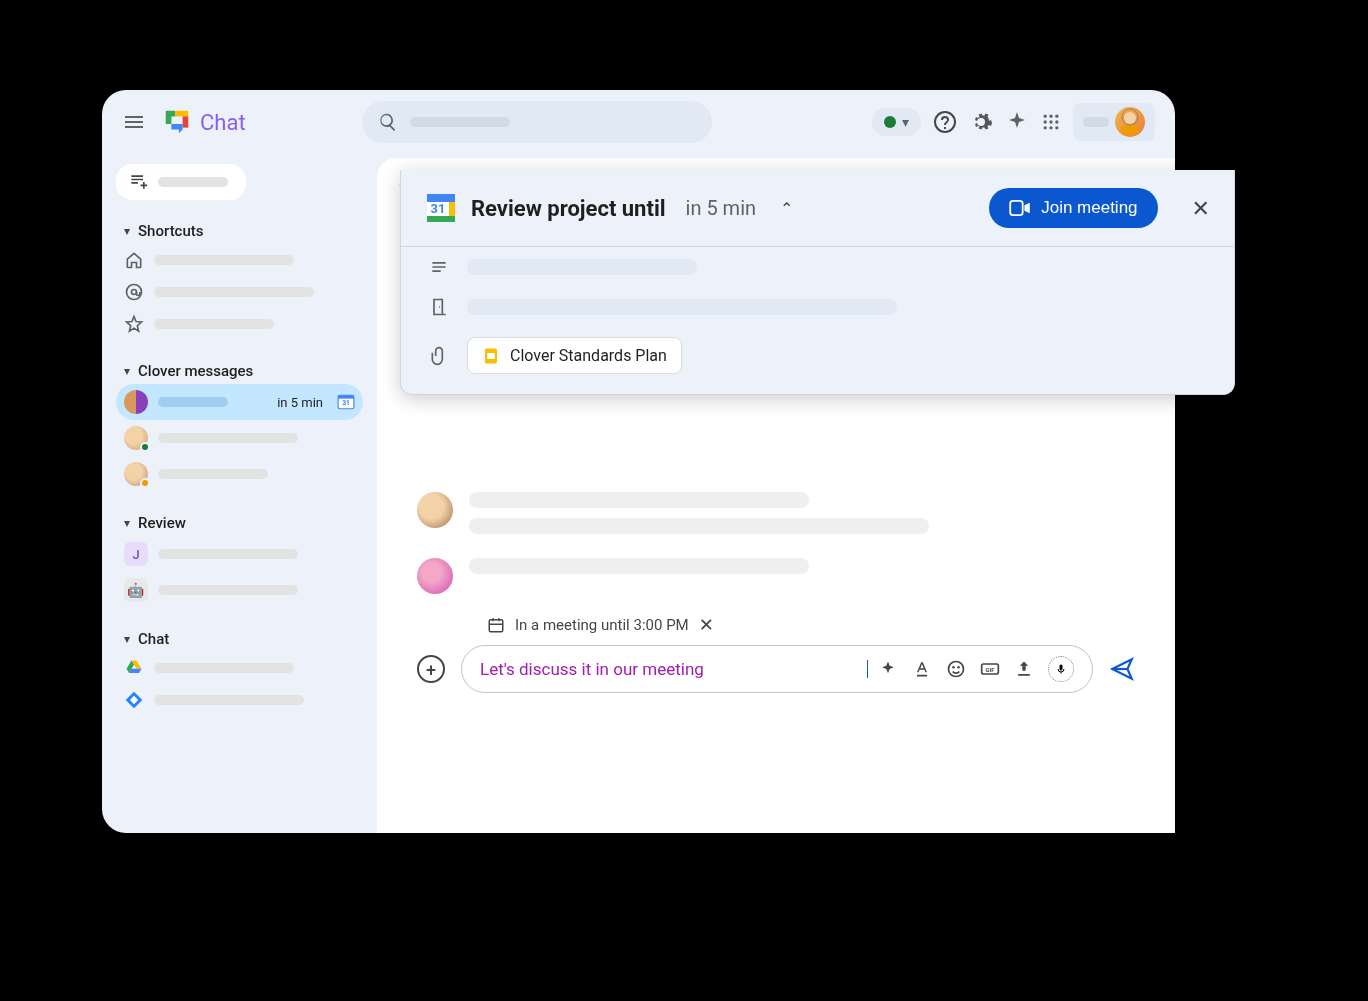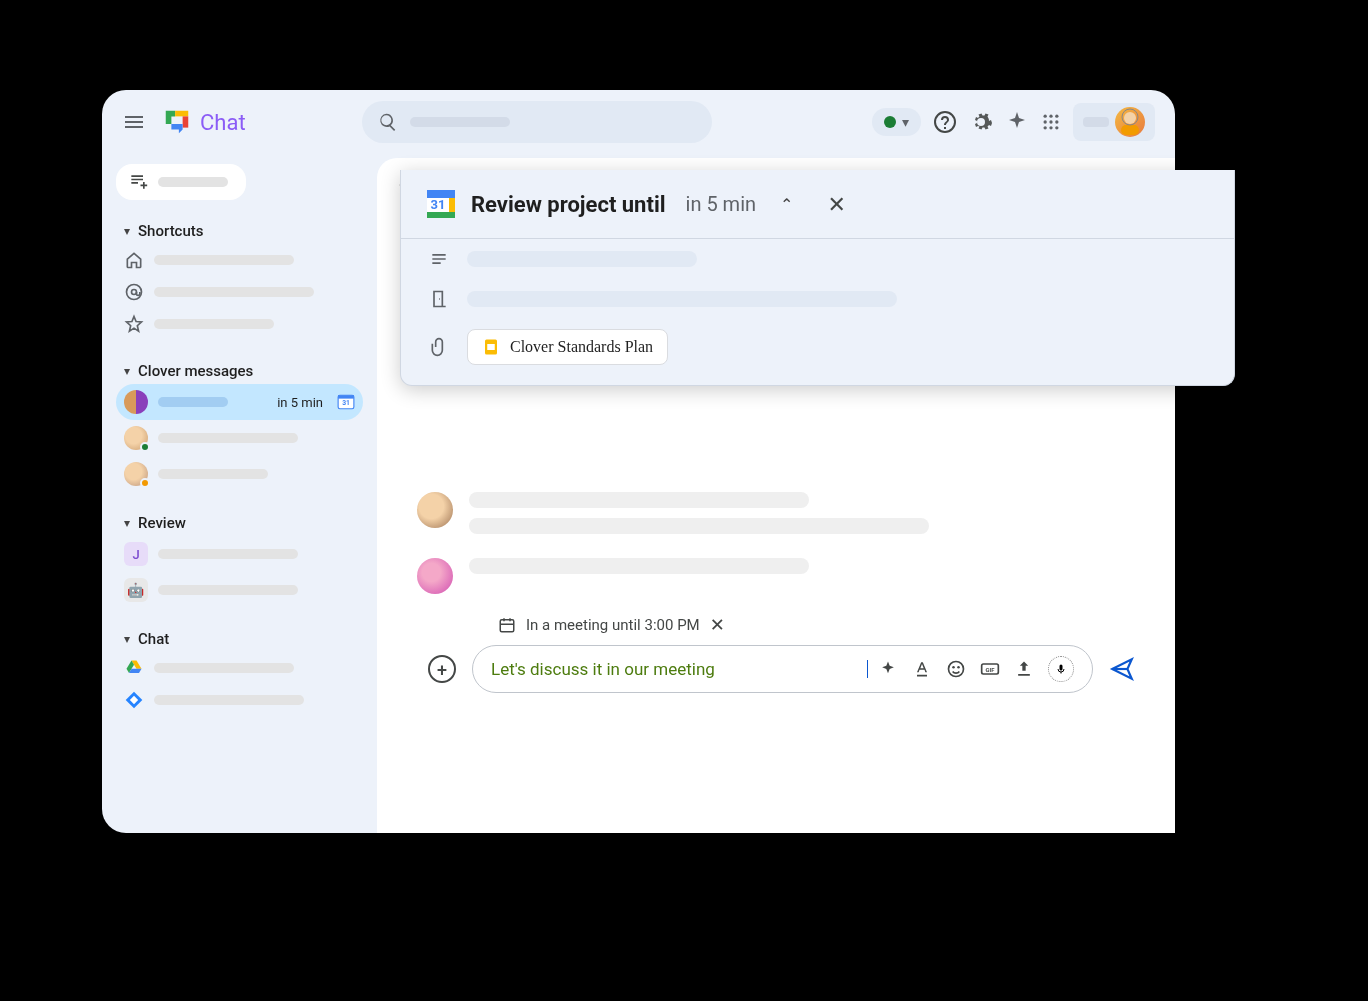--- a/index.html
+++ b/index.html
@@ -57,38 +57,38 @@
 .video-chip { background: #edf2fa; border-radius: 10px; padding: 6px 10px; }
 .meeting-card { position: absolute; top: 170px; left: 400px; width: 835px; background: #edf2fa; border-radius: 0 0 12px 12px; box-shadow: 0 4px 20px rgba(0,0,0,0.2); z-index: 10; border: 1px solid #d0d7e2; border-top: none; }
 .mc-top { display: flex; align-items: center; gap: 14px; padding: 18px 24px; }
 .cal-icon { width: 32px; height: 32px; }
 .mc-title { font-size: 22px; font-weight: 700; color: #1f1f1f; }
 .mc-time { font-size: 20px; color: #5f6368; margin-left: 6px; }
 .mc-caret { margin-left: 10px; color: #444; font-size: 16px; }
 .join-btn { margin-left: auto; background: #0b57d0; color: #fff; border: none; border-radius: 22px; padding: 10px 20px; font-size: 17px; display: flex; align-items: center; gap: 10px; cursor: pointer; }
 .mc-close { margin-left: 20px; color: #444746; cursor: pointer; font-size: 22px; }
 .mc-divider { height: 1px; background: #d0d7e2; margin: 0 0; }
-.mc-row { display: flex; align-items: center; gap: 18px; padding: 10px 28px; font-family: Liberation Serif, serif; }
+.mc-row { display: flex; align-items: center; gap: 18px; padding: 10px 28px; }
 .mc-row-icon { width: 20px; height: 20px; color: #5f6368; flex-shrink: 0; }
 .mc-ph { background: #e1e9f4; border-radius: 8px; height: 16px; }
 .attach-chip { background: #fff; border: 1px solid #dadce0; border-radius: 8px; padding: 8px 14px; display: flex; align-items: center; gap: 10px; font-size: 16px; color: #1f1f1f; }
 .slides-icon { width: 18px; height: 18px; }
 .messages { padding: 280px 40px 20px 40px; display: flex; flex-direction: column; gap: 24px; }
 .msg { display: flex; gap: 16px; align-items: flex-start; }
 .msg-av { width: 36px; height: 36px; border-radius: 50%; flex-shrink: 0; }
 .msg-av.m1 { background: radial-gradient(circle at 40% 40%, #f4d2a8 40%, #9a7050); }
 .msg-av.m2 { background: radial-gradient(circle at 40% 40%, #f4a8c8 30%, #d04cb0); }
 .msg-body { display: flex; flex-direction: column; gap: 10px; }
 .msg-ph { background: #efefef; border-radius: 8px; height: 16px; }
-.compose-wrap { padding: 0 40px 30px 40px; margin-left: 11px; }
+.compose-wrap { padding: 0 40px 30px 40px; }
 .status-pill { display: flex; align-items: center; gap: 10px; padding: 0 0 10px 70px; font-size: 15px; color: #444746; }
 .compose-row { display: flex; align-items: center; gap: 16px; }
 .plus-circle { width: 28px; height: 28px; border: 2px solid #444746; border-radius: 50%; display: flex; align-items: center; justify-content: center; color: #444746; font-size: 18px; font-weight: 500; }
 .compose-box { flex: 1; border: 1px solid #c0c5cc; border-radius: 24px; padding: 10px 18px; display: flex; align-items: center; gap: 10px; }
-.compose-text { flex: 1; font-size: 17px; color: #4d7c0f; outline: none; border: none; background: transparent; }
+.compose-text { flex: 1; font-size: 17px; color: #a21caf; outline: none; border: none; background: transparent; }
 .compose-cursor { display: inline-block; width: 1px; height: 18px; background: #0b57d0; margin-left: -2px; }
 .compose-icons { display: flex; gap: 14px; align-items: center; }
 .ci { width: 20px; height: 20px; color: #444746; }
 .send-icon { width: 26px; height: 26px; color: #0b57d0; }
 .mic-circle { width: 26px; height: 26px; border: 1px dotted #888; border-radius: 50%; display: flex; align-items: center; justify-content: center; }
 svg { display: block; }
 </style>
 </head>
 <body>
 
@@ -365,20 +365,27 @@
       <rect x="2" y="2" width="28" height="28" rx="4" fill="#fff"></rect>
       <rect x="2" y="2" width="28" height="8" fill="#4285f4"></rect>
       <rect x="2" y="24" width="28" height="6" fill="#34a853"></rect>
       <rect x="24" y="10" width="6" height="14" fill="#fbbc04"></rect>
       <rect x="2" y="10" width="6" height="14" fill="#ea4335" opacity="0"></rect>
       <text x="13" y="21" text-anchor="middle" font-size="13" fill="#4285f4" font-weight="bold">31</text>
     </svg>
     <span class="mc-title">Review project until</span>
     <span class="mc-time">in 5 min</span>
     <span class="mc-caret">⌃</span>
+    <button class="join-btn">
+      <svg width="22" height="16" viewBox="0 0 24 18">
+          <rect x="1" y="1" width="14" height="16" rx="3" fill="none" stroke="#fff" stroke-width="2"></rect>
+          <path fill="#fff" d="M17 6l6-3v12l-6-3z"></path>
+        </svg>
+      <span>Join meeting</span>
+    </button>
     <span class="mc-close">✕</span>
   </div>
   <div class="mc-divider"></div>
   <div class="mc-row">
     <svg class="mc-row-icon" viewBox="0 0 24 24">
         <path fill="currentColor" d="M4 6h16v2H4zm0 5h16v2H4zm0 5h10v2H4z"></path>
       </svg>
     <div class="mc-ph" style="width:230px"></div>
   </div>
   <div class="mc-row">

